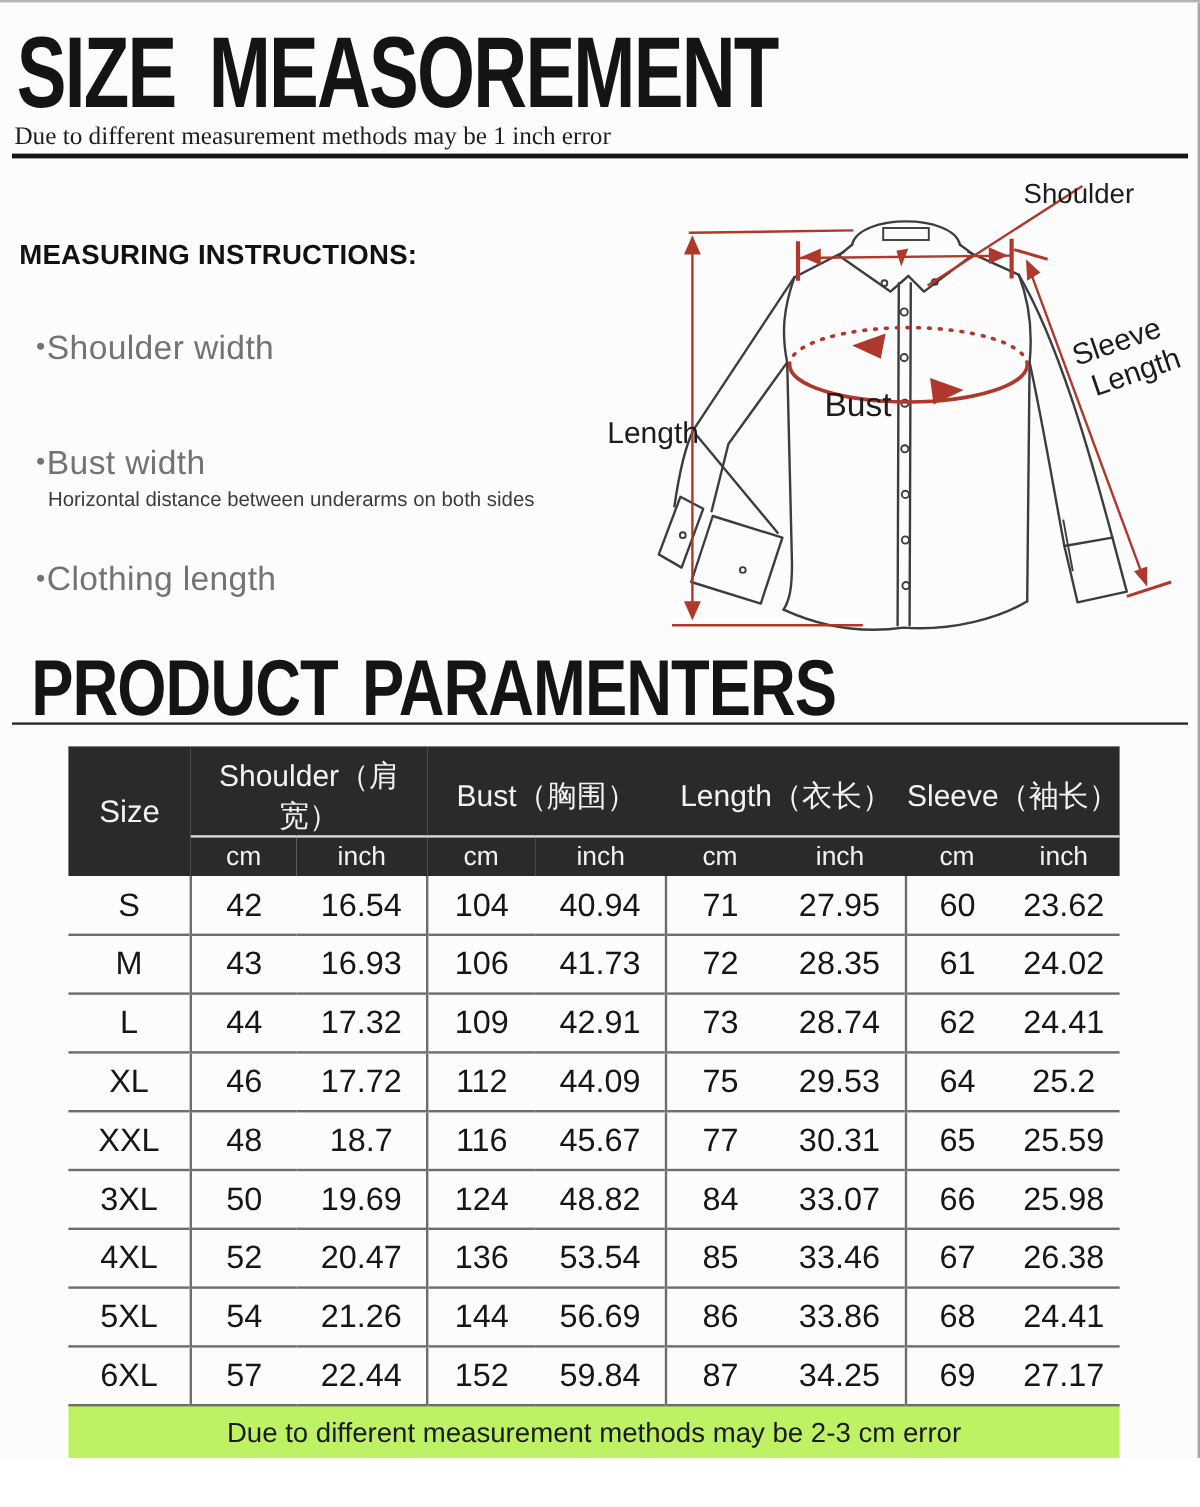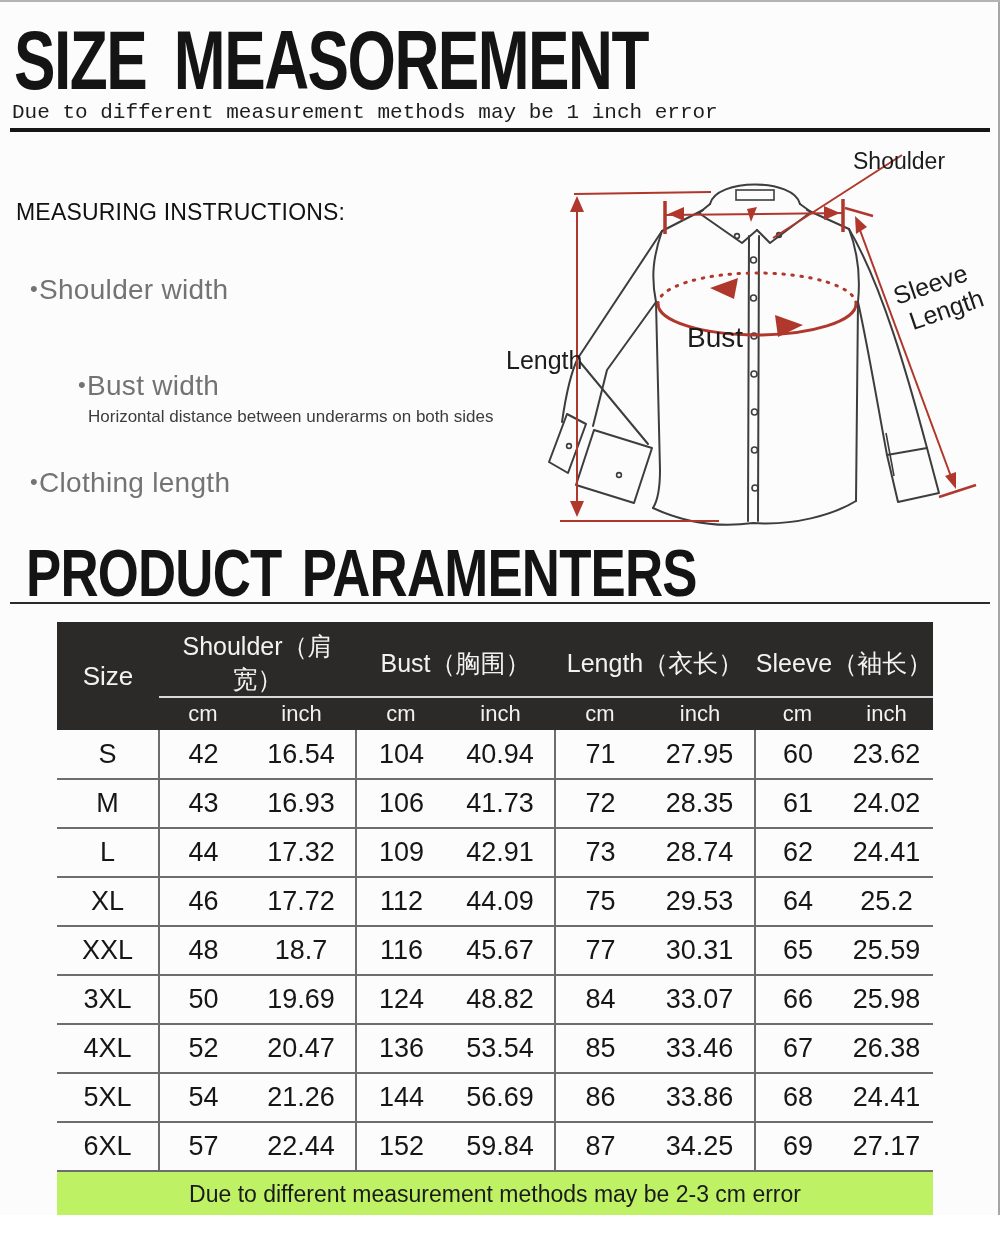--- a/index.html
+++ b/index.html
@@ -13,33 +13,33 @@
 
   
   .h1 {
     position:absolute; left:14px; top:16px;
     font-weight:800; font-size:84px; line-height:1.0;
     letter-spacing:-2px; word-spacing:16px; white-space:nowrap;
     color:#141414; transform:scaleX(.74); transform-origin:0 0;
   }
   .subtitle {
     position:absolute; left:12px; top:99px;
-    font-family:Liberation Mono, monospace; font-size:21px; color:#1d1d1d;
+    font-family:Liberation Serif, serif; font-size:21px; color:#1d1d1d;
     white-space:nowrap;
   }
   .rule-1 { position:absolute; left:10px; right:10px; top:126px; height:4px; background:#161616; }
 
   
   .mi-heading {
     position:absolute; left:16px; top:197px;
-    font-size:23px; font-weight:normal; color:#111; letter-spacing:.2px;
+    font-size:23px; font-weight:bold; color:#111; letter-spacing:.2px;
   }
   .mi-item { position:absolute; left:30px; width:480px; }
   .mi-item.i1 { top:272px; }
-  .mi-item.i2 { top:368px;margin-left:48px; }
+  .mi-item.i2 { top:368px; }
   .mi-item.i3 { top:465px; }
   .mi-title { font-size:28px; color:#737373; letter-spacing:.3px; }
   .mi-title .bullet { font-size:22px; vertical-align:3px; margin-right:1px; }
   .mi-desc { font-size:17px; color:#3c3c3c; margin-top:5px; padding-left:10px; white-space:nowrap; }
 
   
   .diagram { position:absolute; left:495px; top:138px; width:500px; height:407px; }
   .ol { stroke:#3d3d3d; fill:none; stroke-width:2; stroke-linecap:round; stroke-linejoin:round; }
   .olf { stroke:#3d3d3d; fill:none; stroke-width:1.6; }
   .red { stroke:#b0372b; fill:none; stroke-width:2; }

